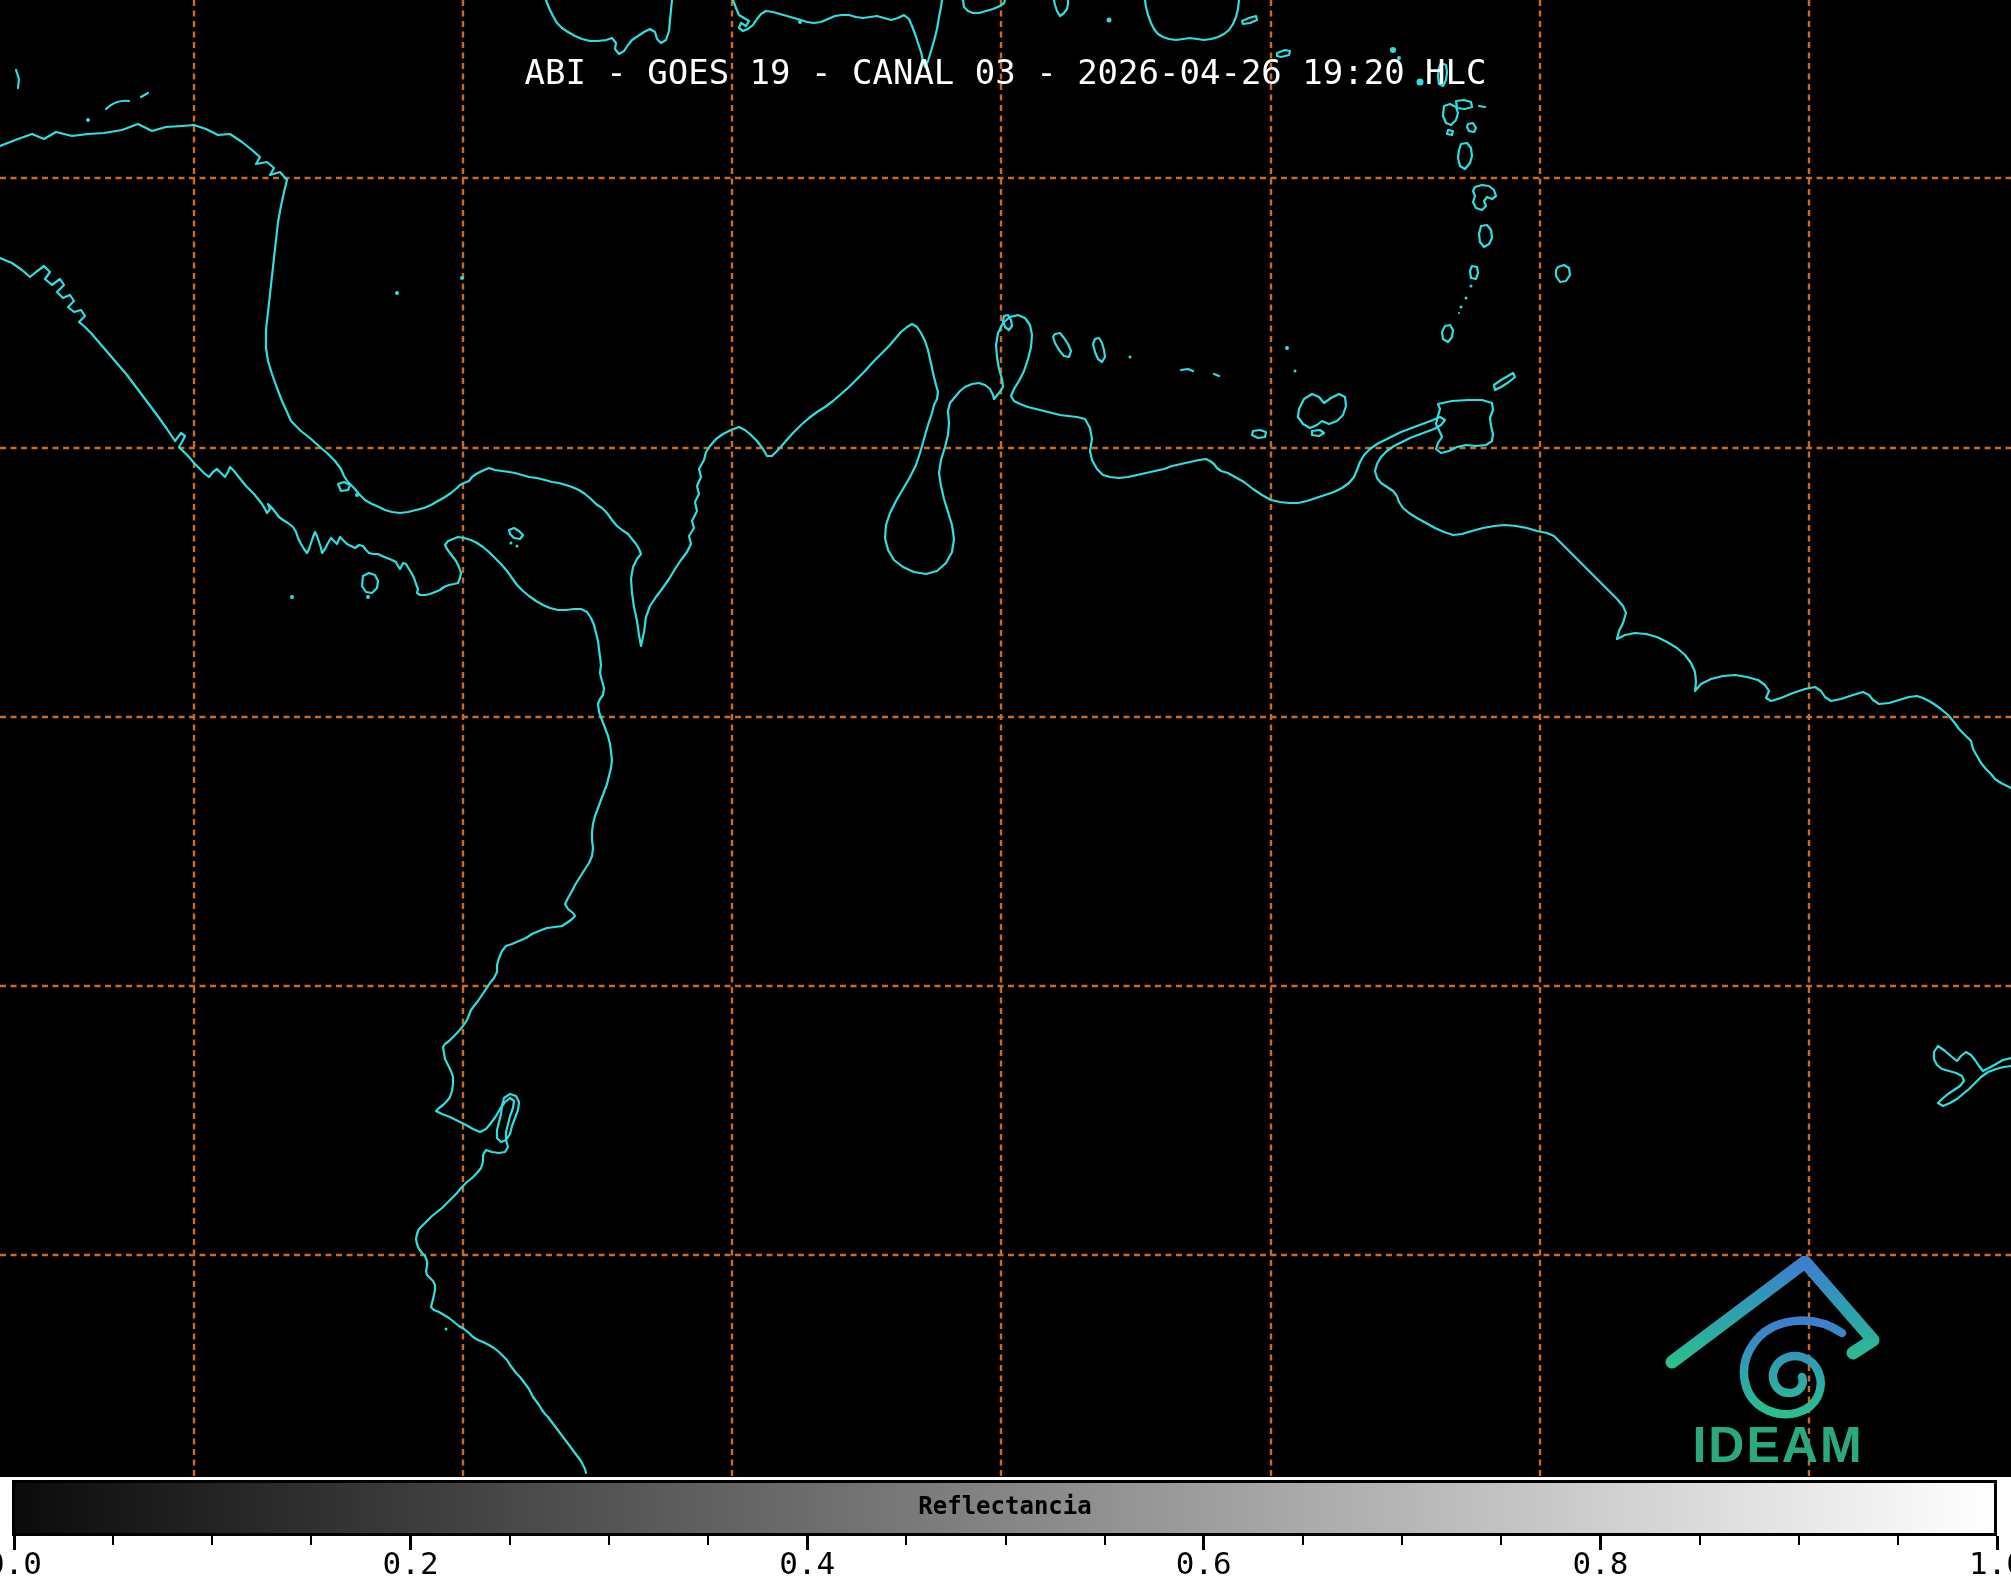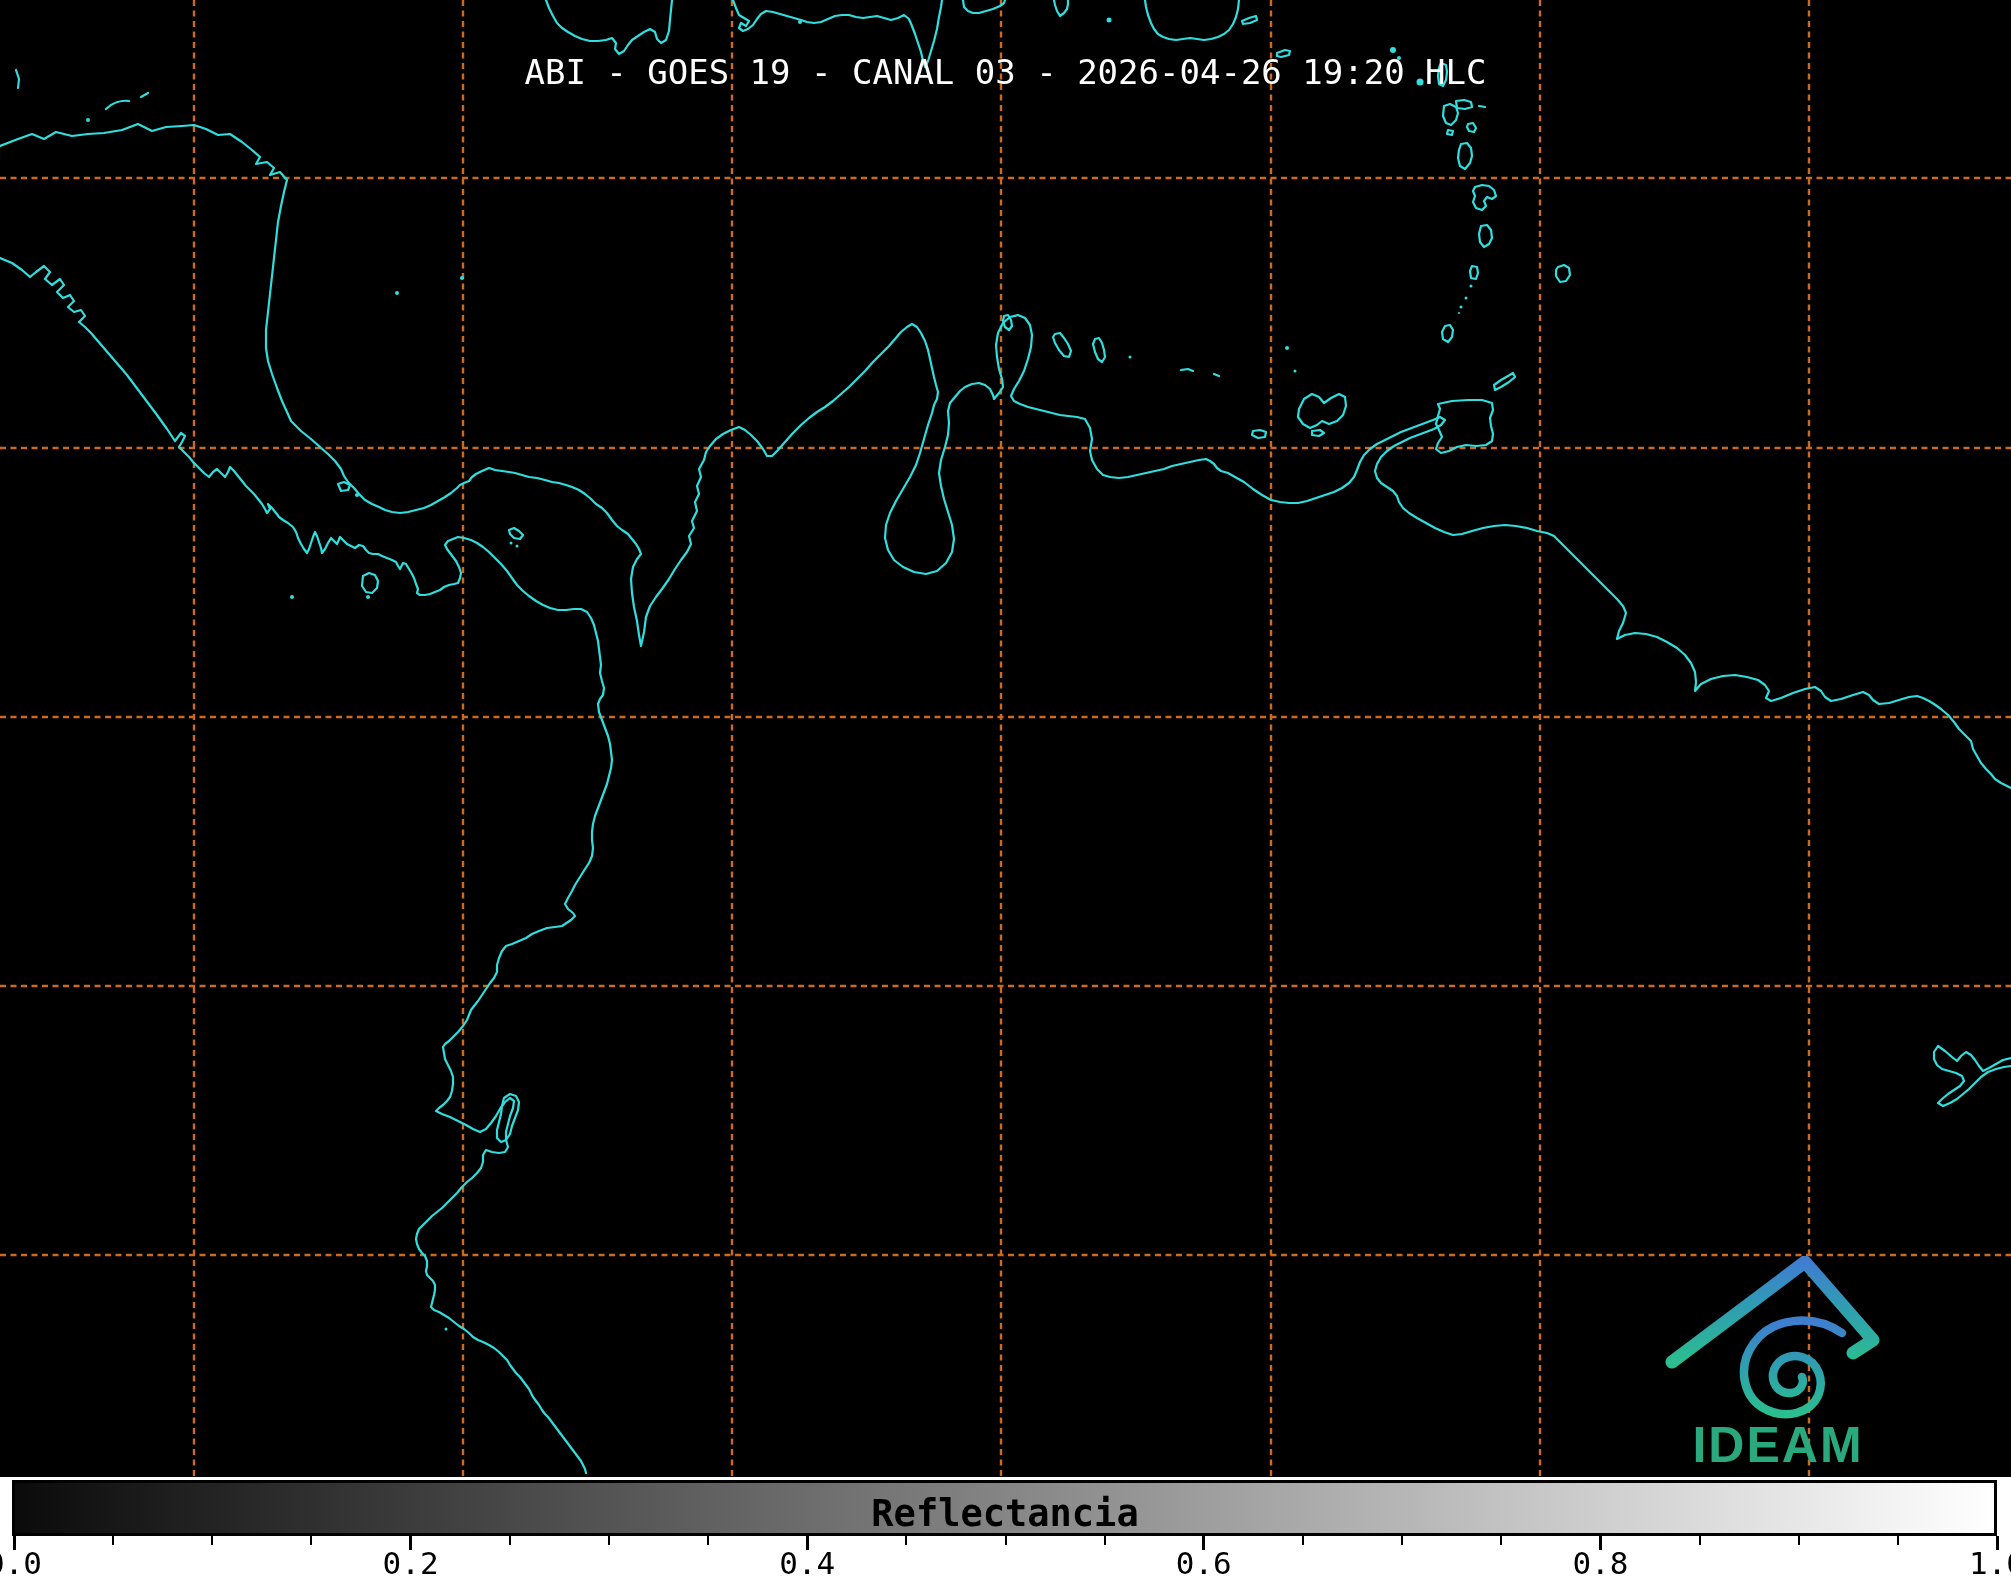--- a/index.html
+++ b/index.html
@@ -7,21 +7,21 @@
           font-family:"DejaVu Sans Mono",monospace;}
   #map-area{position:absolute;left:0;top:0;width:2011px;height:1477px;background:#000;overflow:hidden;}
   #map-svg{position:absolute;left:0;top:0;}
   #map-title{position:absolute;left:0;top:52px;width:2011px;text-align:center;color:#ffffff;
              font-size:34px;letter-spacing:0px;white-space:pre;}
   #bottom-strip{position:absolute;left:0;top:1477px;width:2011px;height:100px;background:#ffffff;}
   #colorbar{position:absolute;left:12px;top:1480px;width:1985px;height:56px;border:3px solid #000;
             box-sizing:border-box;}
   #colorbar-gradient{position:absolute;left:0;top:0;width:100%;height:100%;}
   #colorbar-label{position:absolute;left:805px;top:1492px;width:400px;text-align:center;color:#000;
-                  font-size:37px;font-weight:bold;}
+                  font-size:24px;font-weight:bold;}
   .tick{position:absolute;top:1536px;background:#000;}
   .tick.major{width:3px;height:14px;}
   .tick.minor{width:2px;height:9px;}
   .tick-label{position:absolute;top:1545px;width:80px;text-align:center;color:#000;font-size:31px;}
   #ideam-logo{position:absolute;left:1660px;top:1256px;}
 </style>
 </head>
 <body>
 
 <div id="screen">

